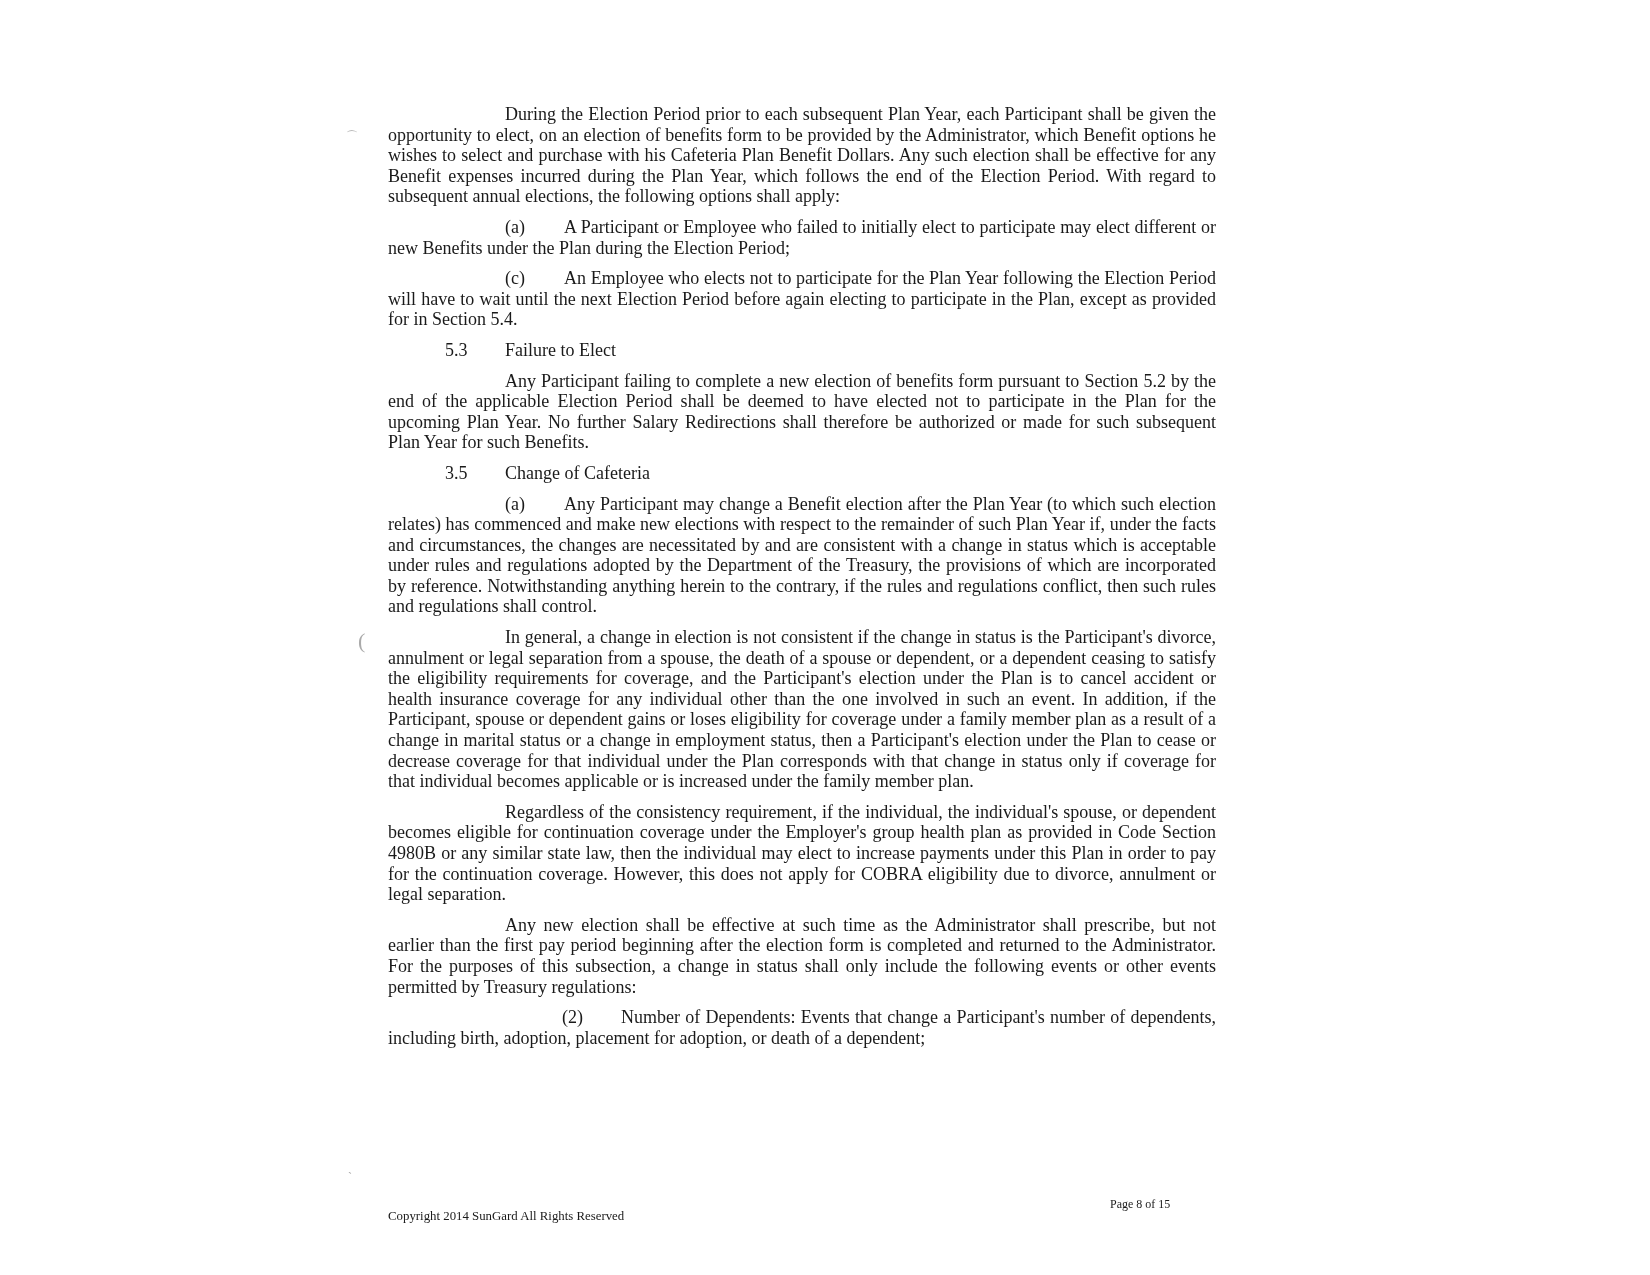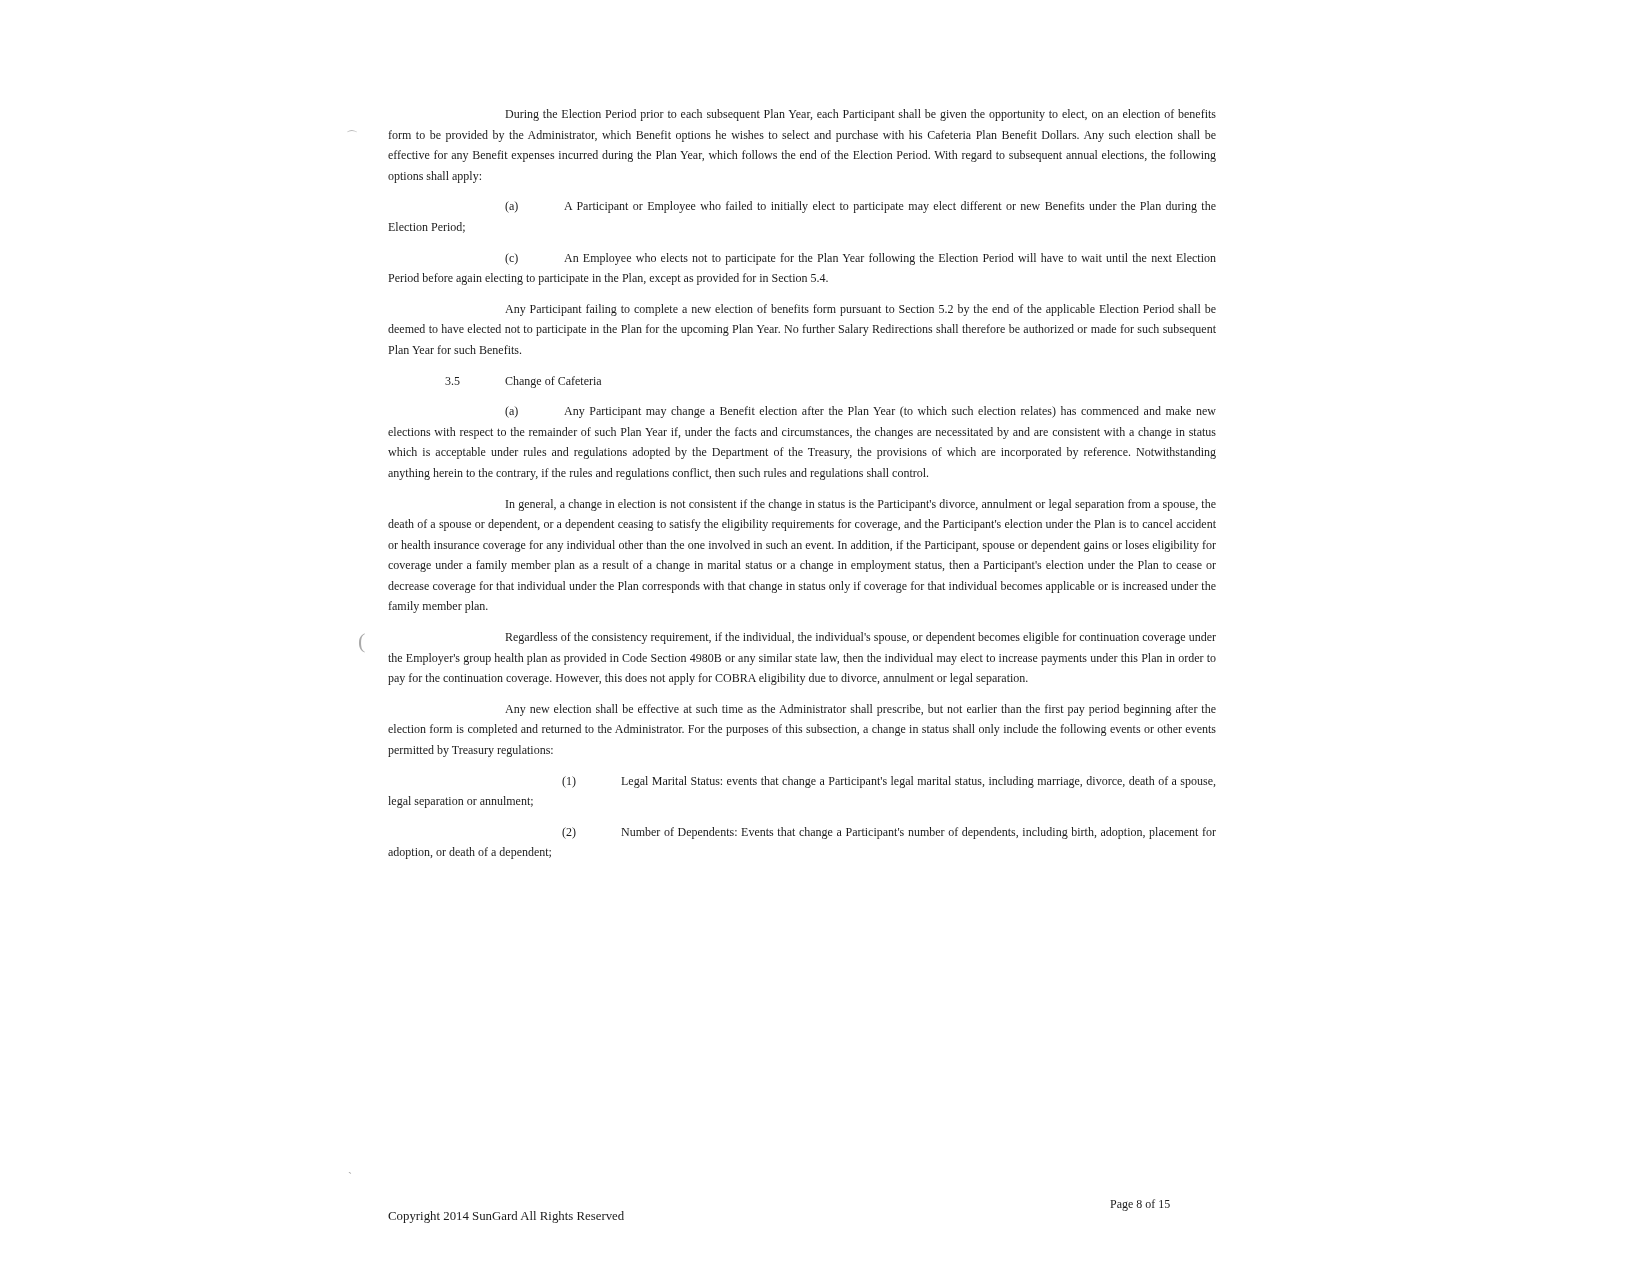--- a/index.html
+++ b/index.html
@@ -1,49 +1,49 @@
 <!DOCTYPE html>
 <html><head>
 <meta charset="utf-8">
 <style>
   html, body { margin:0; padding:0; }
   body {
     width:1650px; height:1275px; background:#ffffff; position:relative; overflow:hidden;
     font-family:"Liberation Serif", "DejaVu Serif", serif; color:#1a1a1a;
   }
-  .page { position:absolute; left:388px; top:104px; width:828px; font-size:12px; line-height:20.6px; }
+  .page { position:absolute; left:388px; top:104px; width:828px; font-size:18px; line-height:20.6px; }
   .para { text-align:justify; margin:0 0 10px 0; }
   .indent1 { text-indent:117px; }
   .indent-sub { text-indent:117px; }
   .indent-sub2 { text-indent:174px; }
   .lbl { display:inline-block; width:59px; text-indent:0; }
   .heading { margin:0 0 10px 0; padding-left:57px; }
   .heading .num { display:inline-block; width:60px; }
   .footer-page { position:absolute; left:1110px; top:1196px; font-size:13px; font-family:"Liberation Serif", serif; transform:scaleX(0.92); transform-origin:left; }
   .footer-copy { position:absolute; left:388px; top:1208px; font-size:13.5px; font-family:"Liberation Serif", serif; transform:scaleX(0.95); transform-origin:left; }
   .mark { position:absolute; color:#aaa; font-size:12px; }
 </style>
 </head>
 <body>
 
 <div class="page">
   <p class="para indent1">During the Election Period prior to each subsequent Plan Year, each Participant shall be given the opportunity to elect, on an election of benefits form to be provided by the Administrator, which Benefit options he wishes to select and purchase with his Cafeteria Plan Benefit Dollars. Any such election shall be effective for any Benefit expenses incurred during the Plan Year, which follows the end of the Election Period. With regard to subsequent annual elections, the following options shall apply:</p>
 
   <p class="para indent-sub"><span class="lbl">(a)</span><span>A Participant or Employee who failed to initially elect to participate may elect different or new Benefits under the Plan during the Election Period;</span></p>
   <p class="para indent-sub"><span class="lbl">(c)</span><span>An Employee who elects not to participate for the Plan Year following the Election Period will have to wait until the next Election Period before again electing to participate in the Plan, except as provided for in Section 5.4.</span></p>
 
+  <div class="heading"><span class="num">5.3</span><span>Failure to Elect</span></div>
   <p class="para indent1">Any Participant failing to complete a new election of benefits form pursuant to Section 5.2 by the end of the applicable Election Period shall be deemed to have elected not to participate in the Plan for the upcoming Plan Year.  No further Salary Redirections shall therefore be authorized or made for such subsequent Plan Year for such Benefits.</p>
 
   <div class="heading"><span class="num">3.5</span><span>Change of Cafeteria</span></div>
   <p class="para indent-sub"><span class="lbl">(a)</span><span>Any Participant may change a Benefit election after the Plan Year (to which such election relates) has commenced and make new elections with respect to the remainder of such Plan Year if, under the facts and circumstances, the changes are necessitated by and are consistent with a change in status which is acceptable under rules and regulations adopted by the Department of the Treasury, the provisions of which are incorporated by reference. Notwithstanding anything herein to the contrary, if the rules and regulations conflict, then such rules and regulations shall control.</span></p>
   <p class="para indent1">In general, a change in election is not consistent if the change in status is the Participant's divorce, annulment or legal separation from a spouse, the death of a spouse or dependent, or a dependent ceasing to satisfy the eligibility requirements for coverage, and the Participant's election under the Plan is to cancel accident or health insurance coverage for any individual other than the one involved in such an event. In addition, if the Participant, spouse or dependent gains or loses eligibility for coverage under a family member plan as a result of a change in marital status or a change in employment status, then a Participant's election under the Plan to cease or decrease coverage for that individual under the Plan corresponds with that change in status only if coverage for that individual becomes applicable or is increased under the family member plan.</p>
   <p class="para indent1">Regardless of the consistency requirement, if the individual, the individual's spouse, or dependent becomes eligible for continuation coverage under the Employer's group health plan as provided in Code Section 4980B or any similar state law, then the individual may elect to increase payments under this Plan in order to pay for the continuation coverage.  However, this does not apply for COBRA eligibility due to divorce, annulment or legal separation.</p>
   <p class="para indent1">Any new election shall be effective at such time as the Administrator shall prescribe, but not earlier than the first pay period beginning after the election form is completed and returned to the Administrator. For the purposes of this subsection, a change in status shall only include the following events or other events permitted by Treasury regulations:</p>
 
-  <p class="para indent-sub2"><span class="lbl">(1)</span><span>Legal Marital Status: events that change a Participant's legal marital status, including marriage, divorce, death of a spouse, legal separation or annulment;</span></p>
   <p class="para indent-sub2"><span class="lbl">(2)</span><span>Number of Dependents: Events that change a Participant's number of dependents, including birth, adoption, placement for adoption, or death of a dependent;</span></p>
 </div>
 
 <div class="footer-page">Page 8 of 15</div>
 <div class="footer-copy">Copyright 2014 SunGard All Rights Reserved</div>
 
 <span class="mark" style="left:346px;top:128px;">⌒</span>
 <span class="mark" style="left:358px;top:628px;font-size:22px;">(</span>
 <span class="mark" style="left:348px;top:1160px;">ˎ</span>
 

